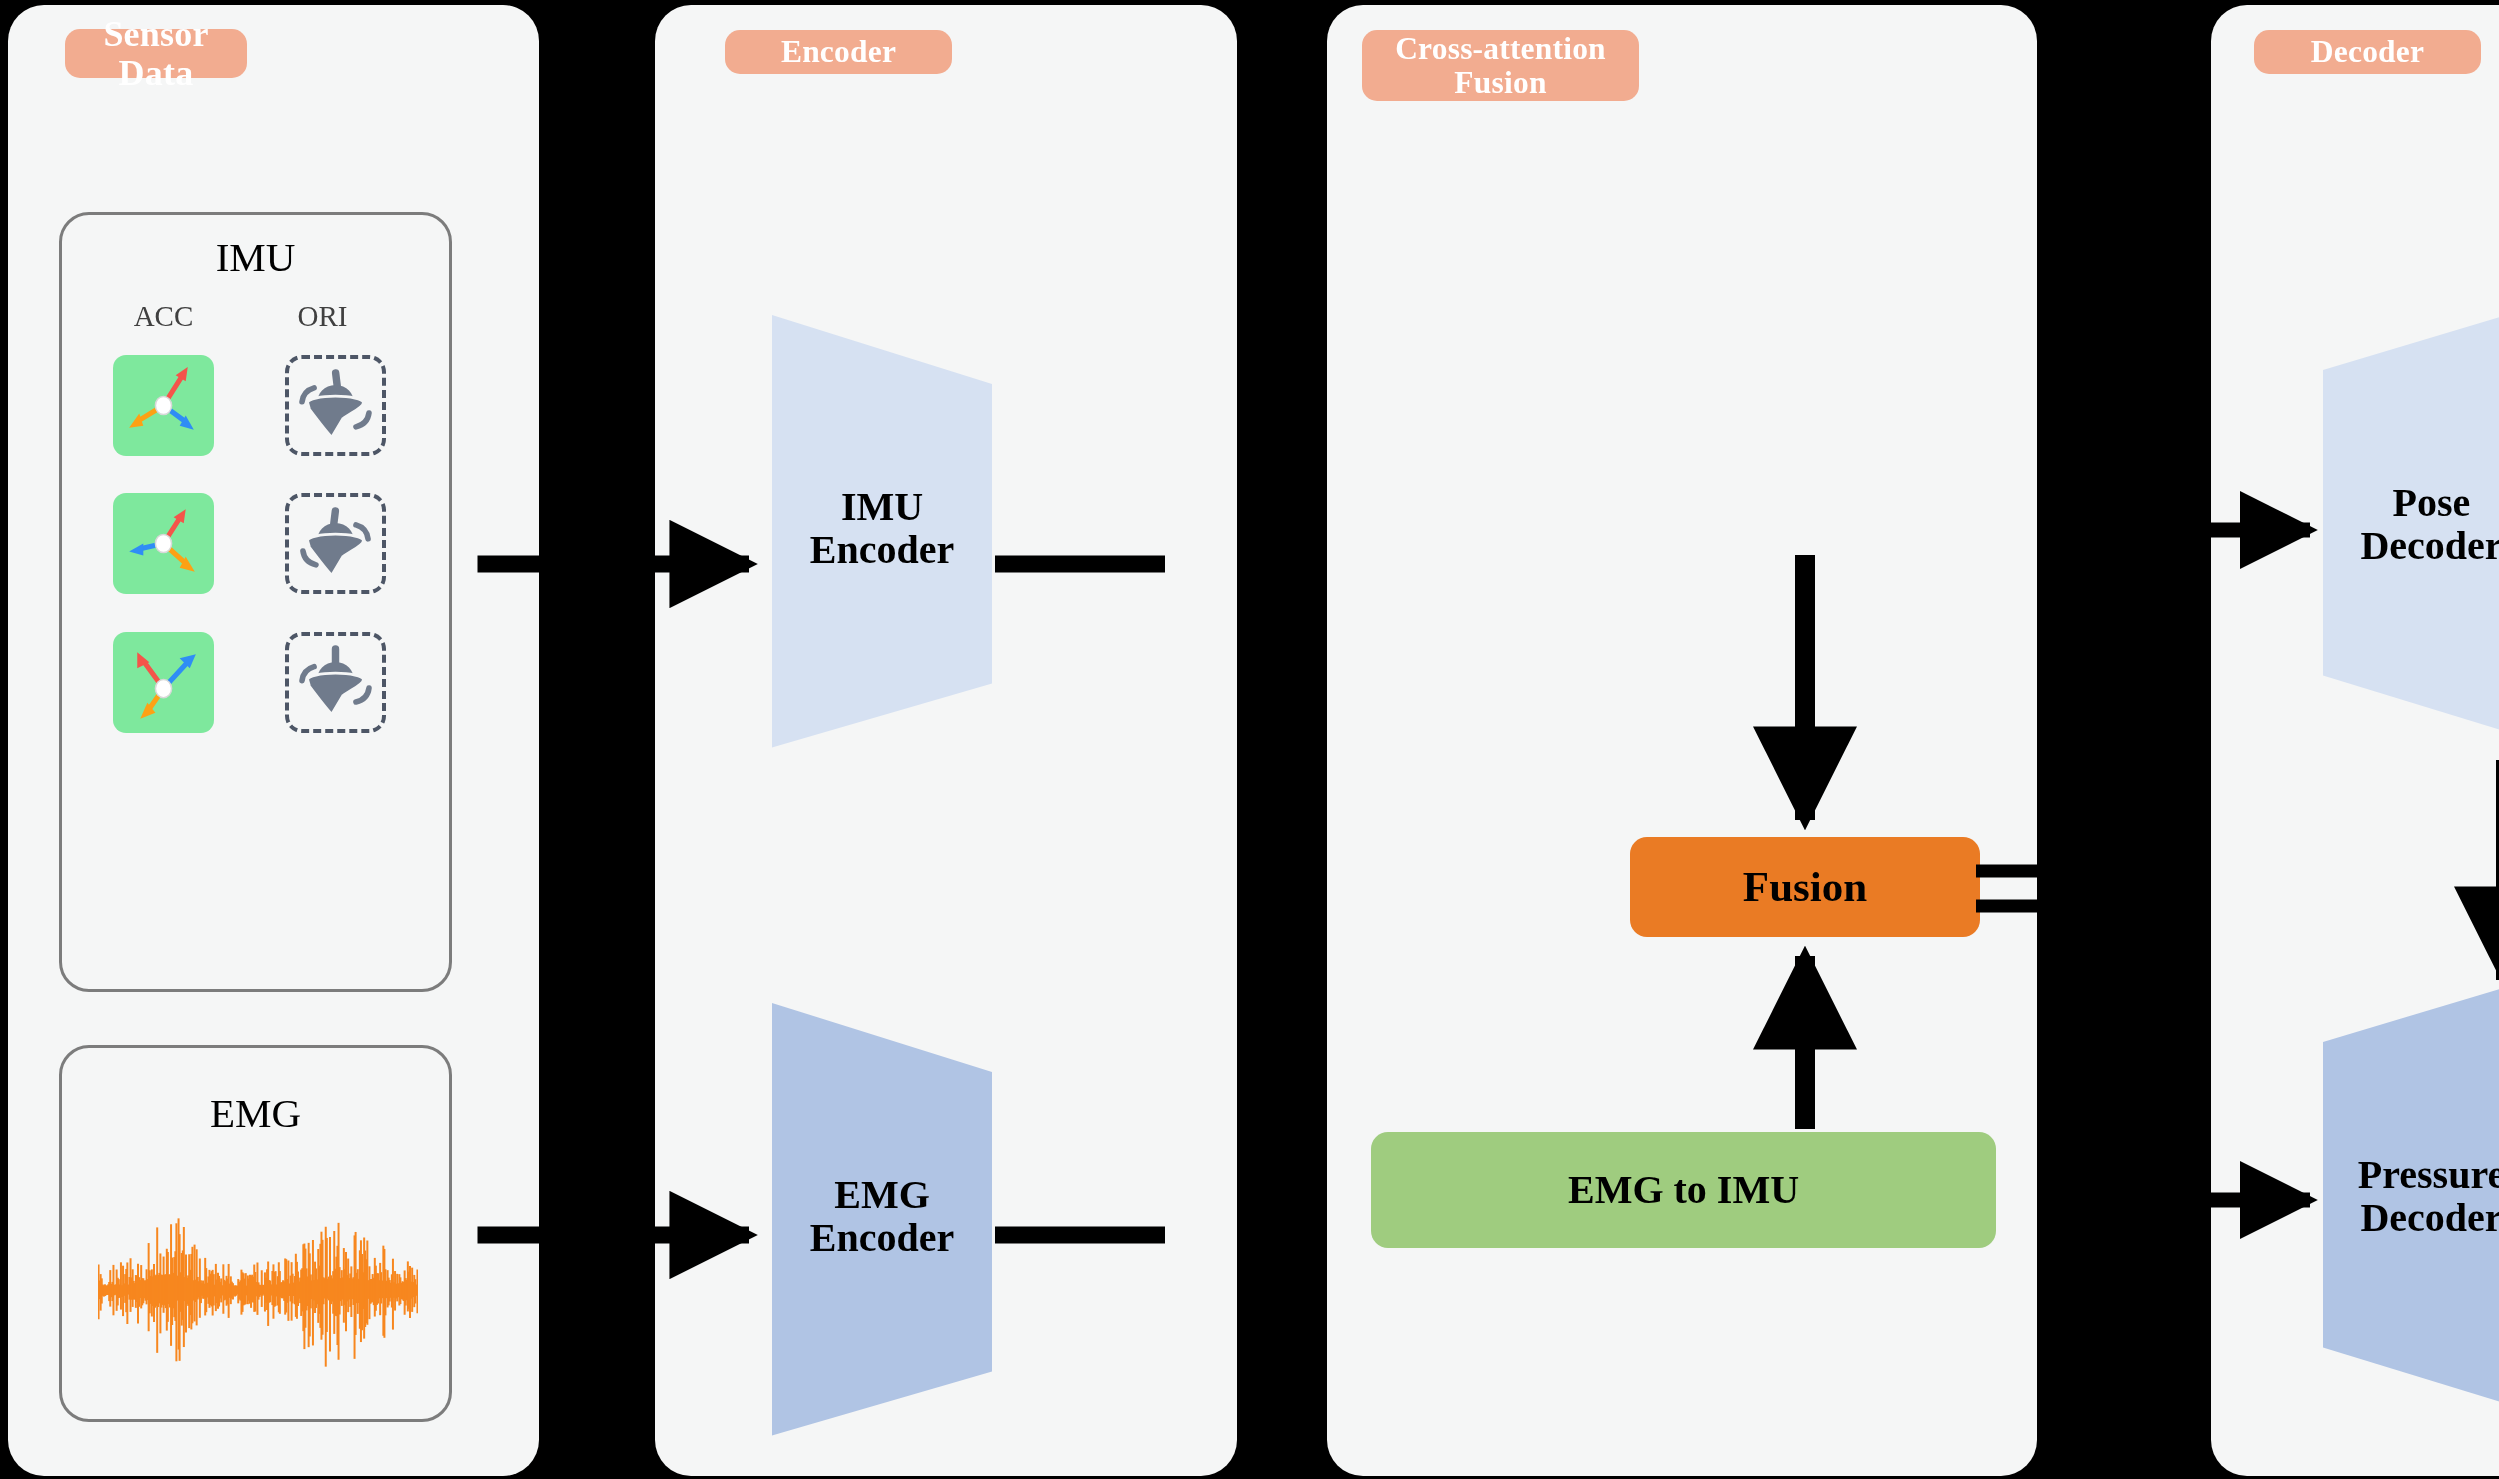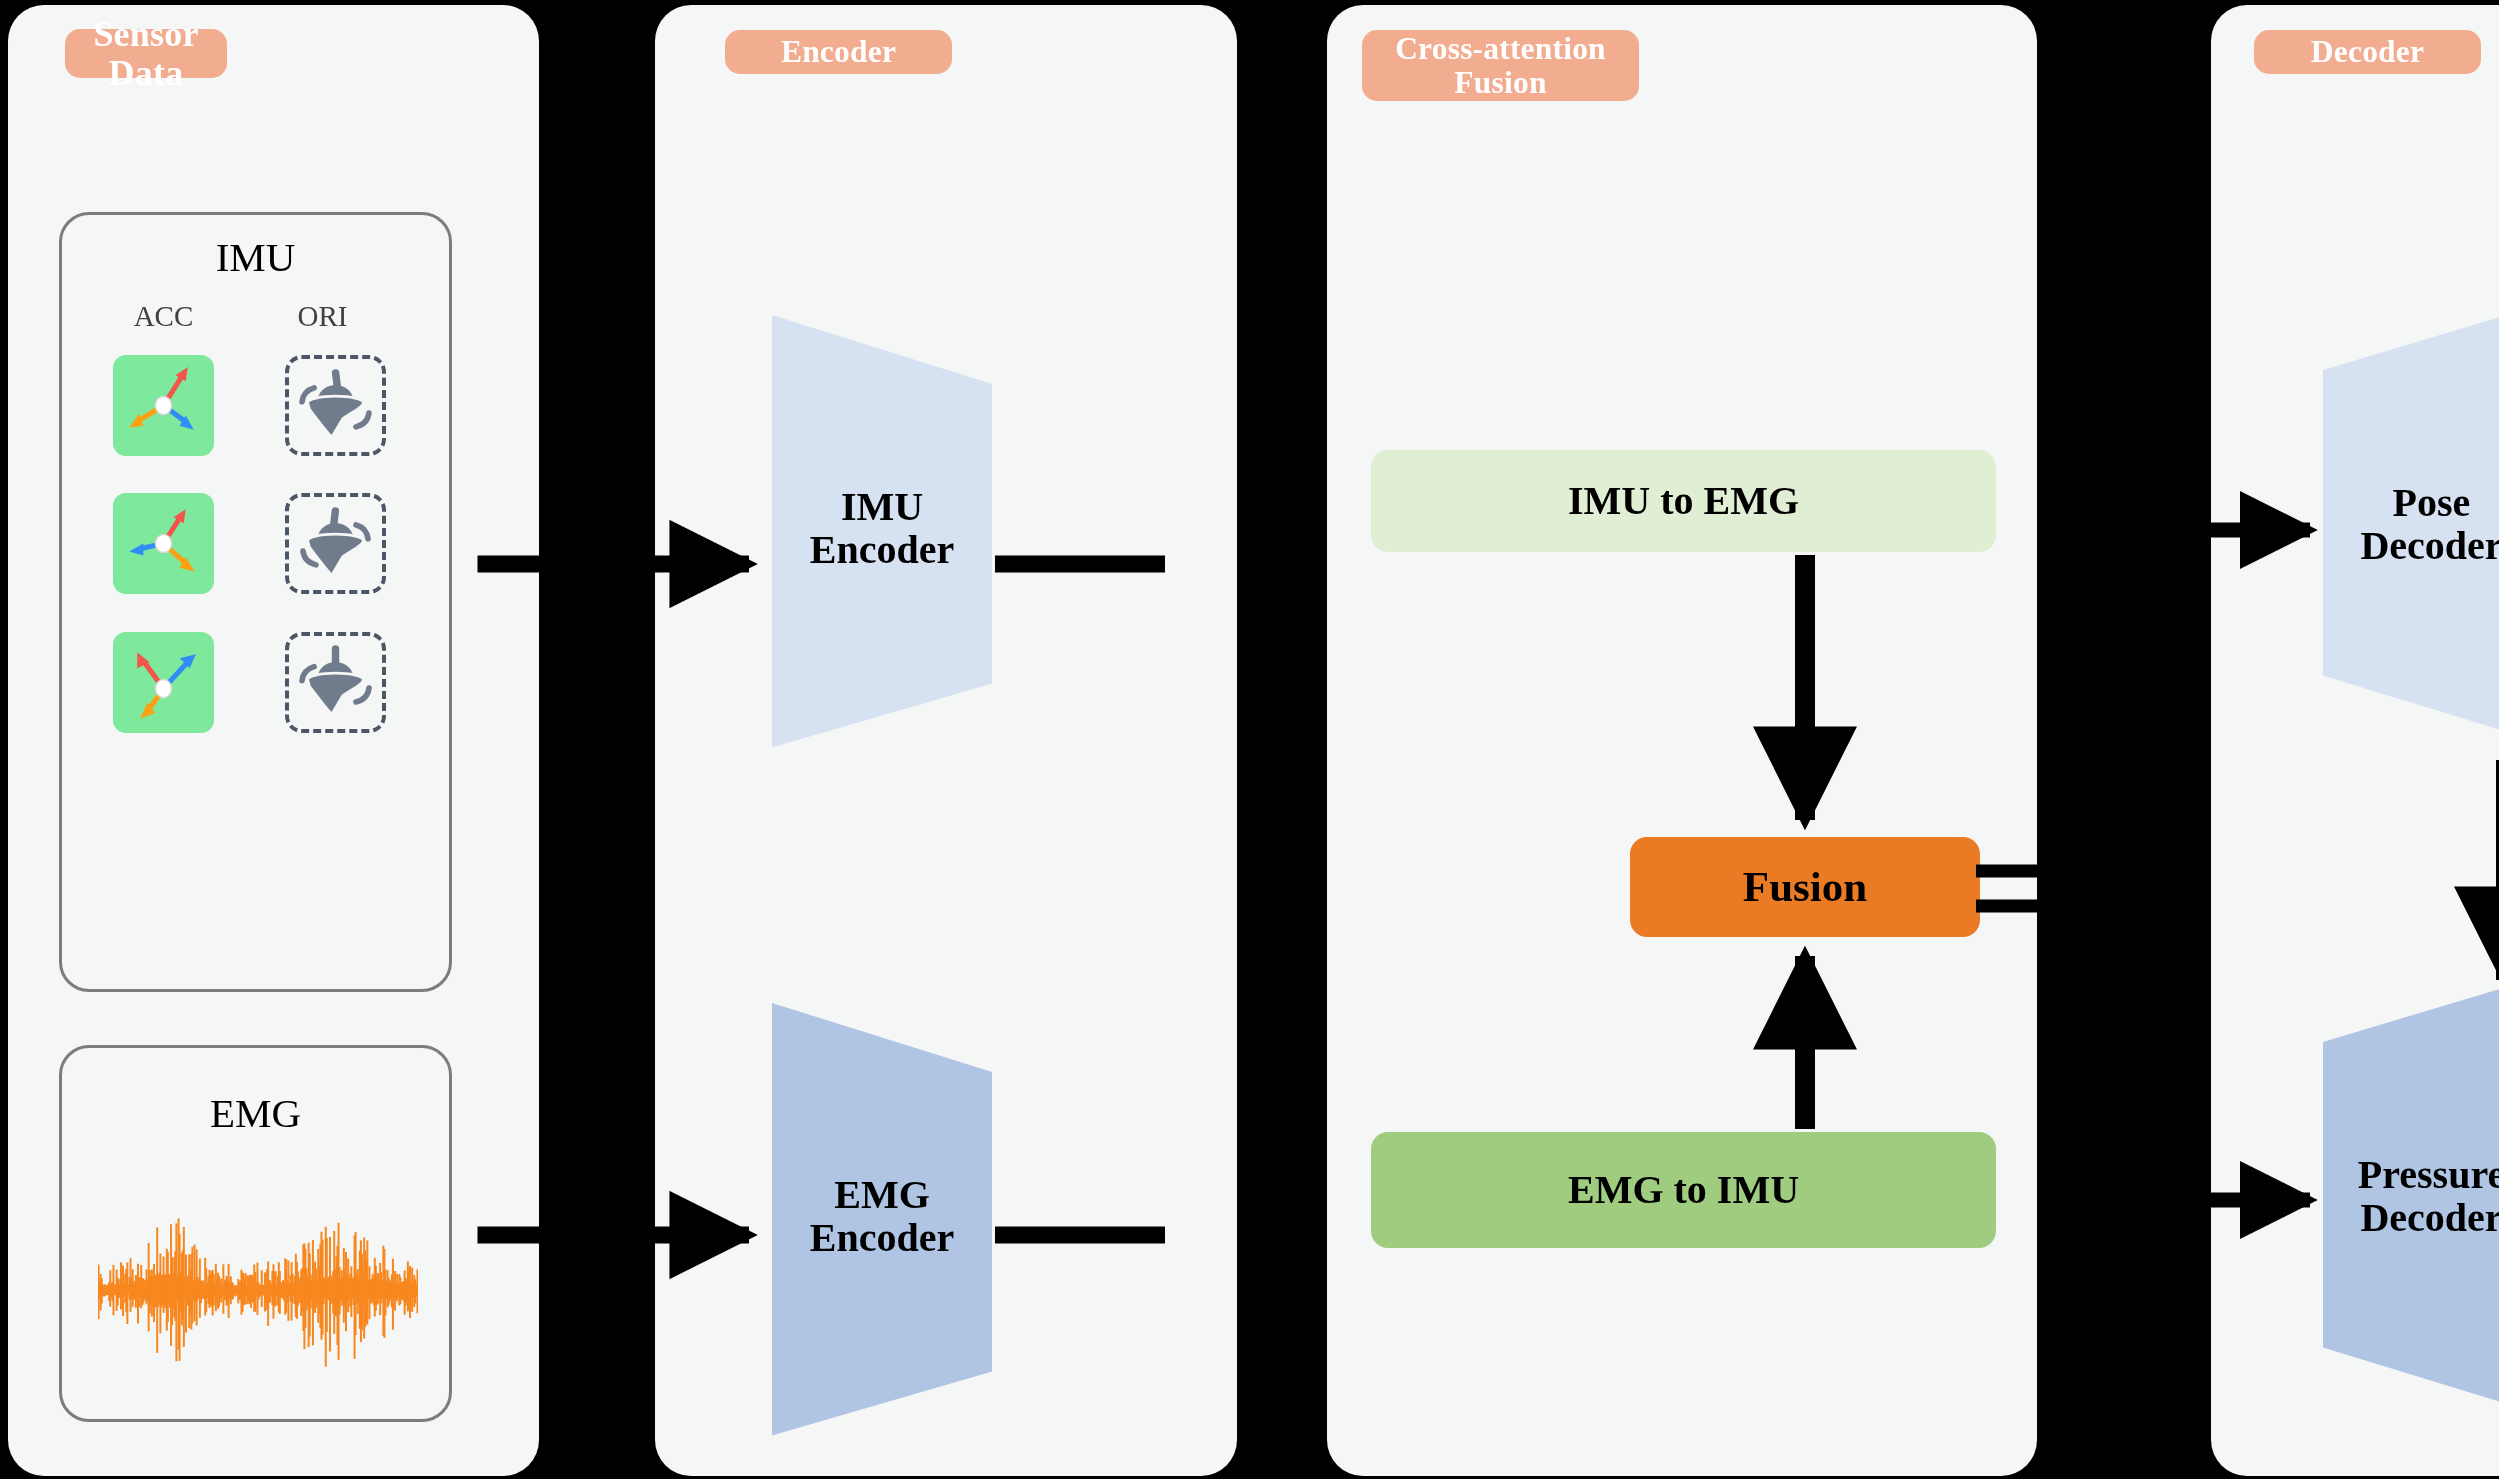--- a/index.html
+++ b/index.html
@@ -29,21 +29,21 @@
     border-radius: 15px;
     color: #ffffff;
     font-weight: bold;
     display: flex;
     align-items: center;
     justify-content: center;
     text-align: center;
     line-height: 1.06;
     letter-spacing: 0.2px;
   }
-  #hdr-sensor  { left: 65px;  top: 29px; width: 162px; height: 49px;  font-size: 36px; }
+  #hdr-sensor  { left: 65px;  top: 29px; width: 182px; height: 49px;  font-size: 36px; }
   #hdr-encoder { left: 725px; top: 30px; width: 227px; height: 44px;  font-size: 31.5px; }
   #hdr-fusion  { left: 1362px; top: 30px; width: 277px; height: 71px; font-size: 31.5px; padding: 12px 7px; }
   #hdr-decoder { left: 2254px; top: 30px; width: 227px; height: 44px;  font-size: 31.5px; }
 
   
   .sub-card {
     position: absolute;
     background: #f5f6f6;
     border: 3px solid #7c7c7c;
     border-radius: 30px;
@@ -557,21 +557,20 @@
     <div class="trap-label">
       <span>EMG</span><br><span>Encoder</span>
     </div>
   </div>
 
   <div class="panel" id="panel-fusion"></div>
   <div class="stage-header" id="hdr-fusion">
     <span><span>Cross-attention</span><br><span>Fusion</span></span>
   </div>
 
-  <div class="rbox" id="box-imu2emg">IMU to EMG</div>
   <div class="rbox" id="box-fusion">Fusion</div>
   <div class="rbox" id="box-emg2imu">EMG to IMU</div>
 
   <div class="panel" id="panel-decoder"></div>
   <div class="stage-header" id="hdr-decoder">Decoder</div>
 
   <div class="trap" id="trap-pose-dec">
     <svg viewBox="0 0 447 895" preserveAspectRatio="none">
       <polygon points="6,140 441,10 441,885 6,752" fill="#d6e1f2"></polygon>
     </svg>

